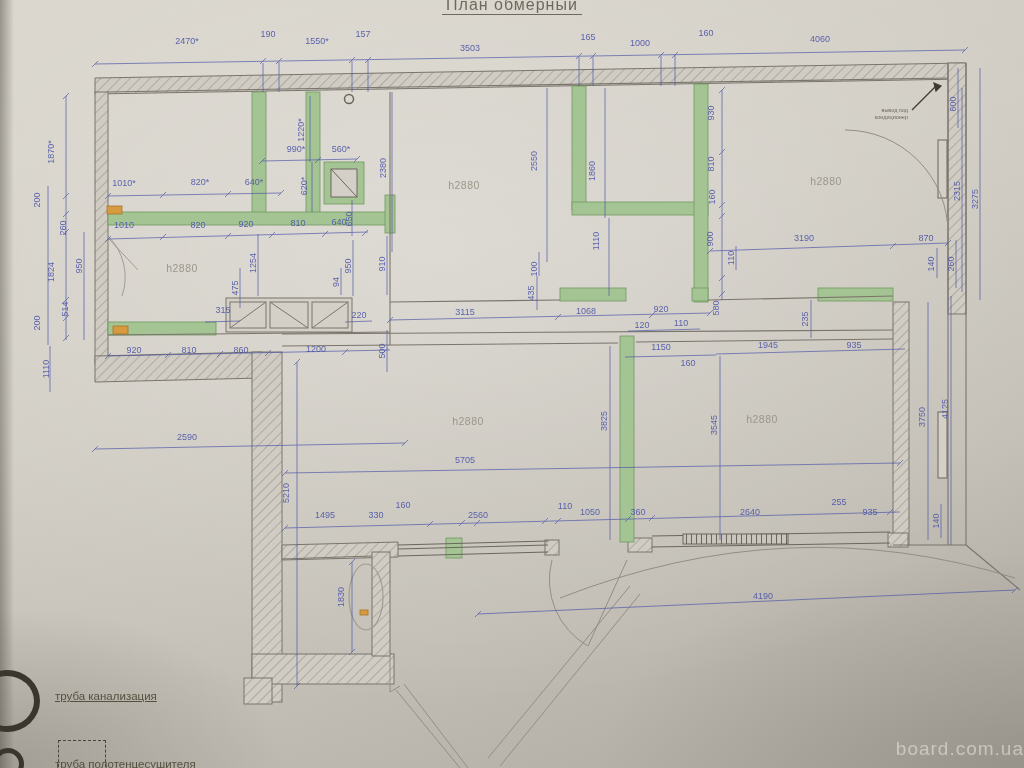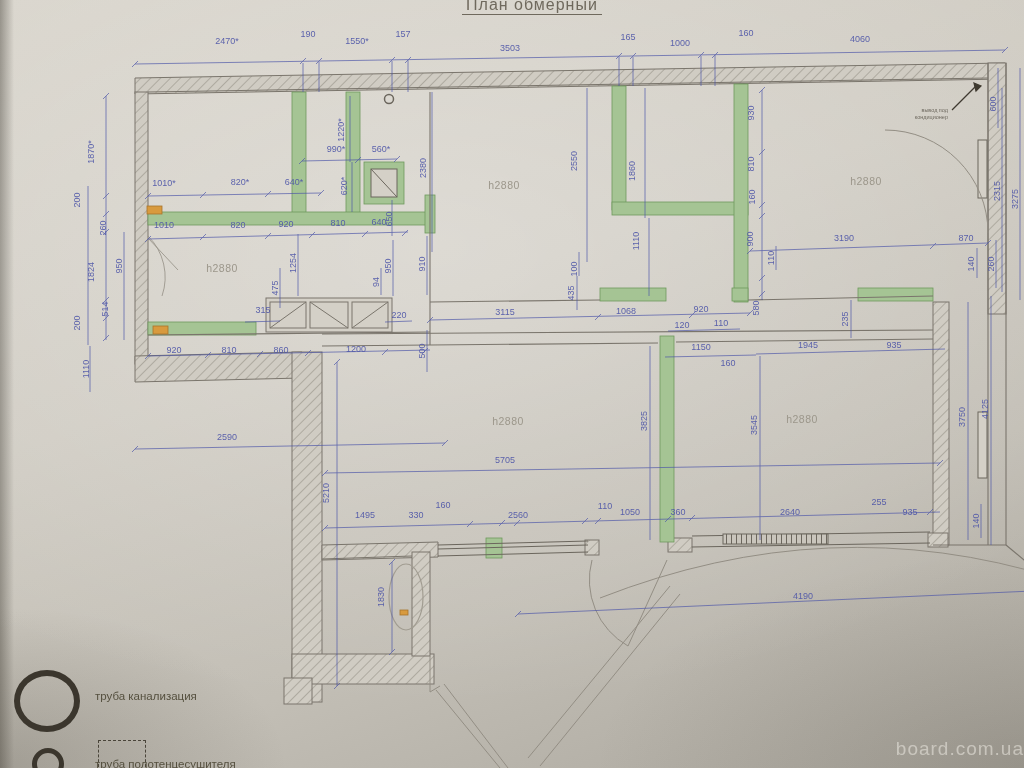--- a/index.html
+++ b/index.html
@@ -6,21 +6,21 @@
   body{
     width:1024px;height:768px;overflow:hidden;position:relative;
     font-family:"Liberation Sans",sans-serif;
     background:
       radial-gradient(130% 100% at 42% 32%, rgba(255,255,255,0.28), rgba(255,255,255,0) 60%),
       radial-gradient(60% 40% at 100% 100%, rgba(60,55,45,0.18), rgba(0,0,0,0) 70%),
       radial-gradient(40% 30% at 0% 100%, rgba(60,55,45,0.25), rgba(0,0,0,0) 70%),
       linear-gradient(90deg, #8f8b82 0px, rgba(143,139,130,0) 14px),
       linear-gradient(160deg, #d8d4cb 0%, #cfcbc2 40%, #c2beb5 70%, #aba79e 100%);
   }
-  .sheet{position:absolute;inset:0;margin-left:40px;}
+  .sheet{position:absolute;inset:0;}
   .title{
     position:absolute;top:-4px;left:0;width:100%;text-align:center;
     color:#6f695d;font-size:16px;letter-spacing:1px;
   }
   .title span{border-bottom:1.5px solid #6f695d;padding:0 4px 1px 4px;}
   svg text{user-select:none;}
   .dim{font:9px "Liberation Sans",sans-serif;fill:#4d55a8;text-anchor:middle;opacity:.9;}
   .room{font:10.5px "Liberation Sans",sans-serif;fill:#9c978b;text-anchor:middle;letter-spacing:.5px;}
   .note{font:5.5px "Liberation Sans",sans-serif;fill:#6f6a60;text-anchor:end;}
   .big-ring{
@@ -28,21 +28,21 @@
     border:6px solid #3b362d;background:transparent;
   }
   .small-ring{
     position:absolute;left:-8px;top:748px;width:22px;height:22px;border-radius:50%;
     border:5px solid #3b362d;
   }
   .dash-box{
     position:absolute;left:58px;top:740px;width:46px;height:26px;
     border:1.5px dashed #4a453a;border-bottom:none;
   }
-  .legend-text-1{position:absolute;left:55px;top:690px;font-size:11.5px;color:#55503f;}
+  .legend-text-1{position:absolute;left:55px;top:690px;font-size:11.5px;color:#55503f;text-decoration:underline;}
   .legend-text-2{position:absolute;left:55px;top:758px;font-size:11.5px;color:#55503f;}
   .watermark{
     position:absolute;right:0;bottom:8px;font-size:19px;color:rgba(236,233,226,0.55);
     letter-spacing:1px;
   }
 </style>
 </head>
 <body>
 
 <div class="sheet">

